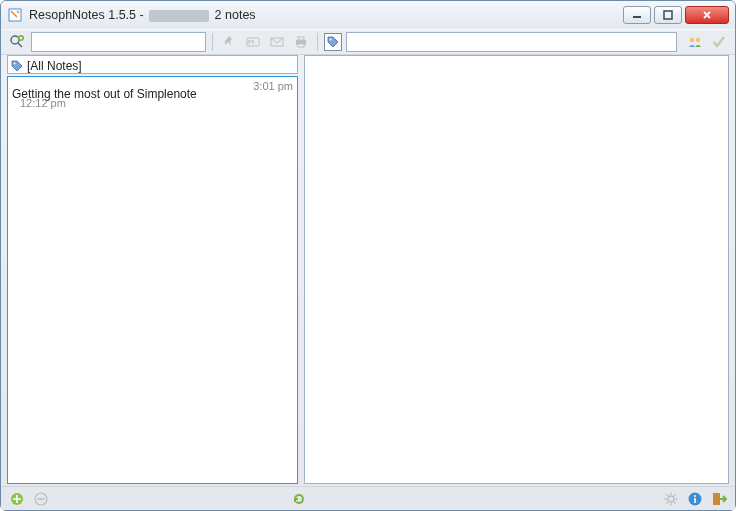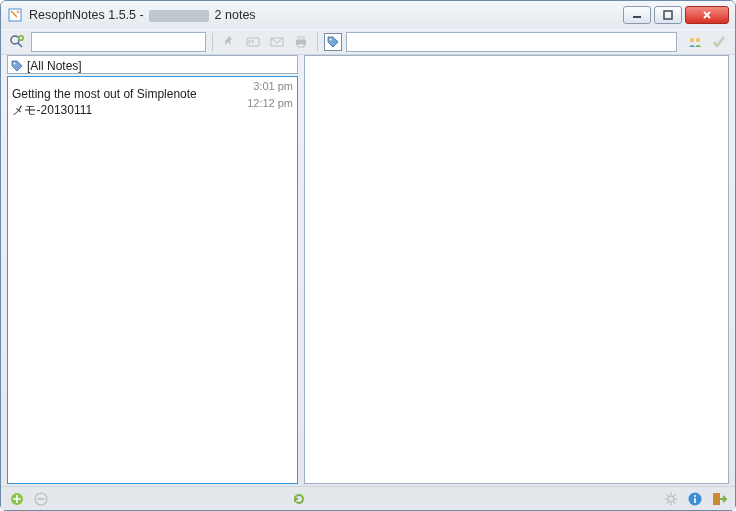--- a/index.html
+++ b/index.html
@@ -269,21 +269,20 @@
             <circle cx="4.5" cy="4.5" r="1" fill="#fff"></circle>
           </svg>
         <span class="filter-label">[All Notes]</span>
       </div>
       <div class="note-list">
         <div class="note-row">
           <span class="note-title">Getting the most out of Simplenote</span>
           <span class="note-time">3:01 pm</span>
         </div>
         <div class="note-row">
-          <span class="note-title">メモ-20130111</span>
           <span class="note-time">12:12 pm</span>
         </div>
       </div>
     </div>
     <div class="right-pane"></div>
   </div>
 
   <div class="statusbar">
     <span class="tb-icon">
       <svg class="ic14" viewBox="0 0 14 14">

